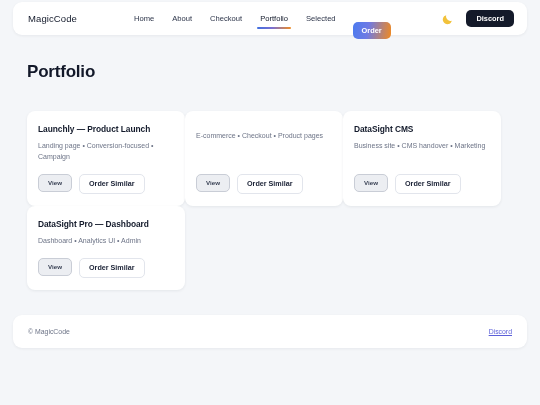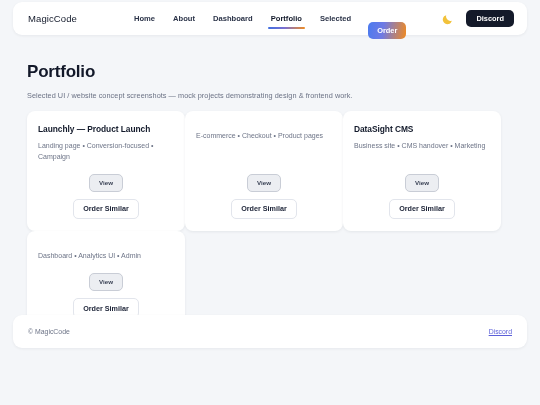--- a/index.html
+++ b/index.html
@@ -24,21 +24,21 @@
     font-size: 9.5px; font-weight: normal; color: #131a2b;
     letter-spacing: .1px;
     margin-left: 15px;
   }
   .nav {
     display: flex; align-items: center; gap: 16px;
     margin-left: 56px;
   }
   .nav-link {
     position: relative;
-    font-size: 7.6px; font-weight: bold; color: #2b3348;
+    font-size: 7.6px; font-weight: normal; color: #2b3348;
     padding: 5px 1px 6px 1px;
     white-space: nowrap;
     text-decoration: none;
   }
   .nav-link.active { color: #131a2b; }
   .nav-link.active::after {
     content: ""; position: absolute;
     left: -2px; right: -2px; bottom: 0px; height: 1.6px;
     border-radius: 2px;
     background: linear-gradient(90deg, #3f6fe0 0%, #7b6fd0 45%, #ef8c22 100%);
@@ -97,21 +97,21 @@
   .card-title {
     font-size: 8.4px; font-weight: bold; color: #131a2b;
     letter-spacing: -.05px;
   }
   .card-desc {
     margin-top: 7px;
     font-size: 7px; color: #6d7487; line-height: 1.55;
   }
   .card-actions {
     margin-top: auto; padding-top: 11px;
-    display: flex; align-items: center; gap: 7px; flex-direction: column;
+    display: flex; align-items: flex-start; gap: 7px;
   }
   .btn-view {
     font-size: 6.2px; font-weight: bold; color: #3a4255;
     background: #eceef2;
     border: 1px solid #c9cdd6;
     border-radius: 5px;
     padding: 5px 9px; cursor: pointer; line-height: 1;
   }
   .btn-order-similar {
     font-size: 7.2px; font-weight: bold; color: #1b2236;
@@ -142,39 +142,38 @@
 <body>
 
 <div class="page">
 
   <div class="header">
     <div class="brand">MagicCode</div>
 
     <nav class="nav">
       <a class="nav-link">Home</a>
       <a class="nav-link">About</a>
-      <a class="nav-link">Dashboard</a>
+      <a class="nav-link">Checkout</a>
       <a class="nav-link active">Portfolio</a>
       <a class="nav-link">Selected</a>
       <button class="order-btn">Order</button>
     </nav>
 
     <div class="header-right">
       <span class="moon-icon">
         <svg viewBox="0 0 24 24" width="13" height="13" aria-hidden="true">
           <path d="M20 14.5A8.6 8.6 0 0 1 9.6 4 8.5 8.5 0 1 0 20 14.5z" fill="#f2c23a"></path>
         </svg>
       </span>
       <button class="discord-btn">Discord</button>
     </div>
   </div>
 
   <div class="title-wrap">
     <h1 class="page-title">Portfolio</h1>
-    <p class="page-sub">Selected UI / website concept screenshots — mock projects demonstrating design &amp; frontend work.</p>
   </div>
 
   <div class="grid">
 
     <div class="card">
       <div class="card-title">Launchly — Product Launch</div>
       <div class="card-desc">Landing page • Conversion-focused • Campaign</div>
       <div class="card-actions">
         <button class="btn-view">View</button>
         <button class="btn-order-similar">Order Similar</button>
@@ -192,20 +191,21 @@
     <div class="card">
       <div class="card-title">DataSight CMS</div>
       <div class="card-desc">Business site • CMS handover • Marketing</div>
       <div class="card-actions">
         <button class="btn-view">View</button>
         <button class="btn-order-similar">Order Similar</button>
       </div>
     </div>
 
     <div class="card">
+      <div class="card-title">DataSight Pro — Dashboard</div>
       <div class="card-desc">Dashboard • Analytics UI • Admin</div>
       <div class="card-actions">
         <button class="btn-view">View</button>
         <button class="btn-order-similar">Order Similar</button>
       </div>
     </div>
 
   </div>
 
   <div class="footer">

